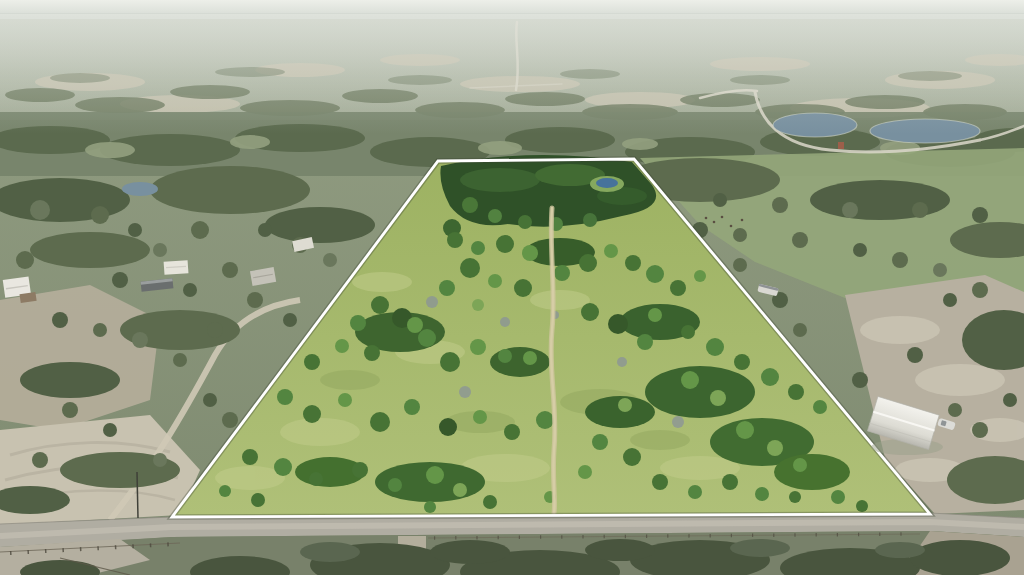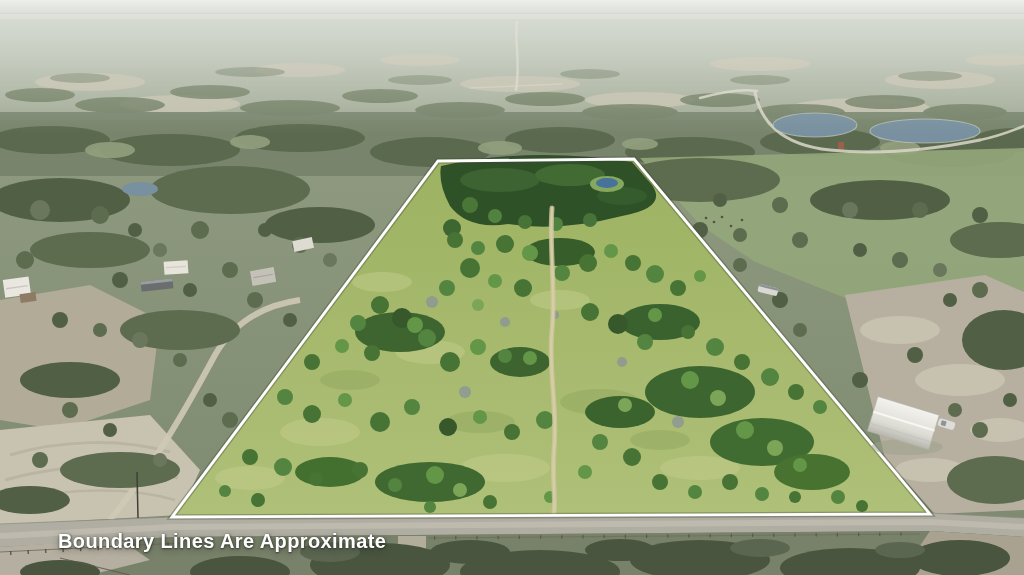--- a/index.html
+++ b/index.html
@@ -453,14 +453,13 @@
     <g fill="#5a4f42">
       <circle cx="706" cy="218" r="1.3"></circle>
           <circle cx="714" cy="222" r="1.3"></circle>
           <circle cx="722" cy="217" r="1.3"></circle>
       <circle cx="731" cy="226" r="1.3"></circle>
           <circle cx="742" cy="220" r="1.3"></circle>
     </g>
   </g>
 </svg>
 
-<div class="disclaimer">Boundary Lines Are Approximate</div>
 </div>
 
 </body></html>

